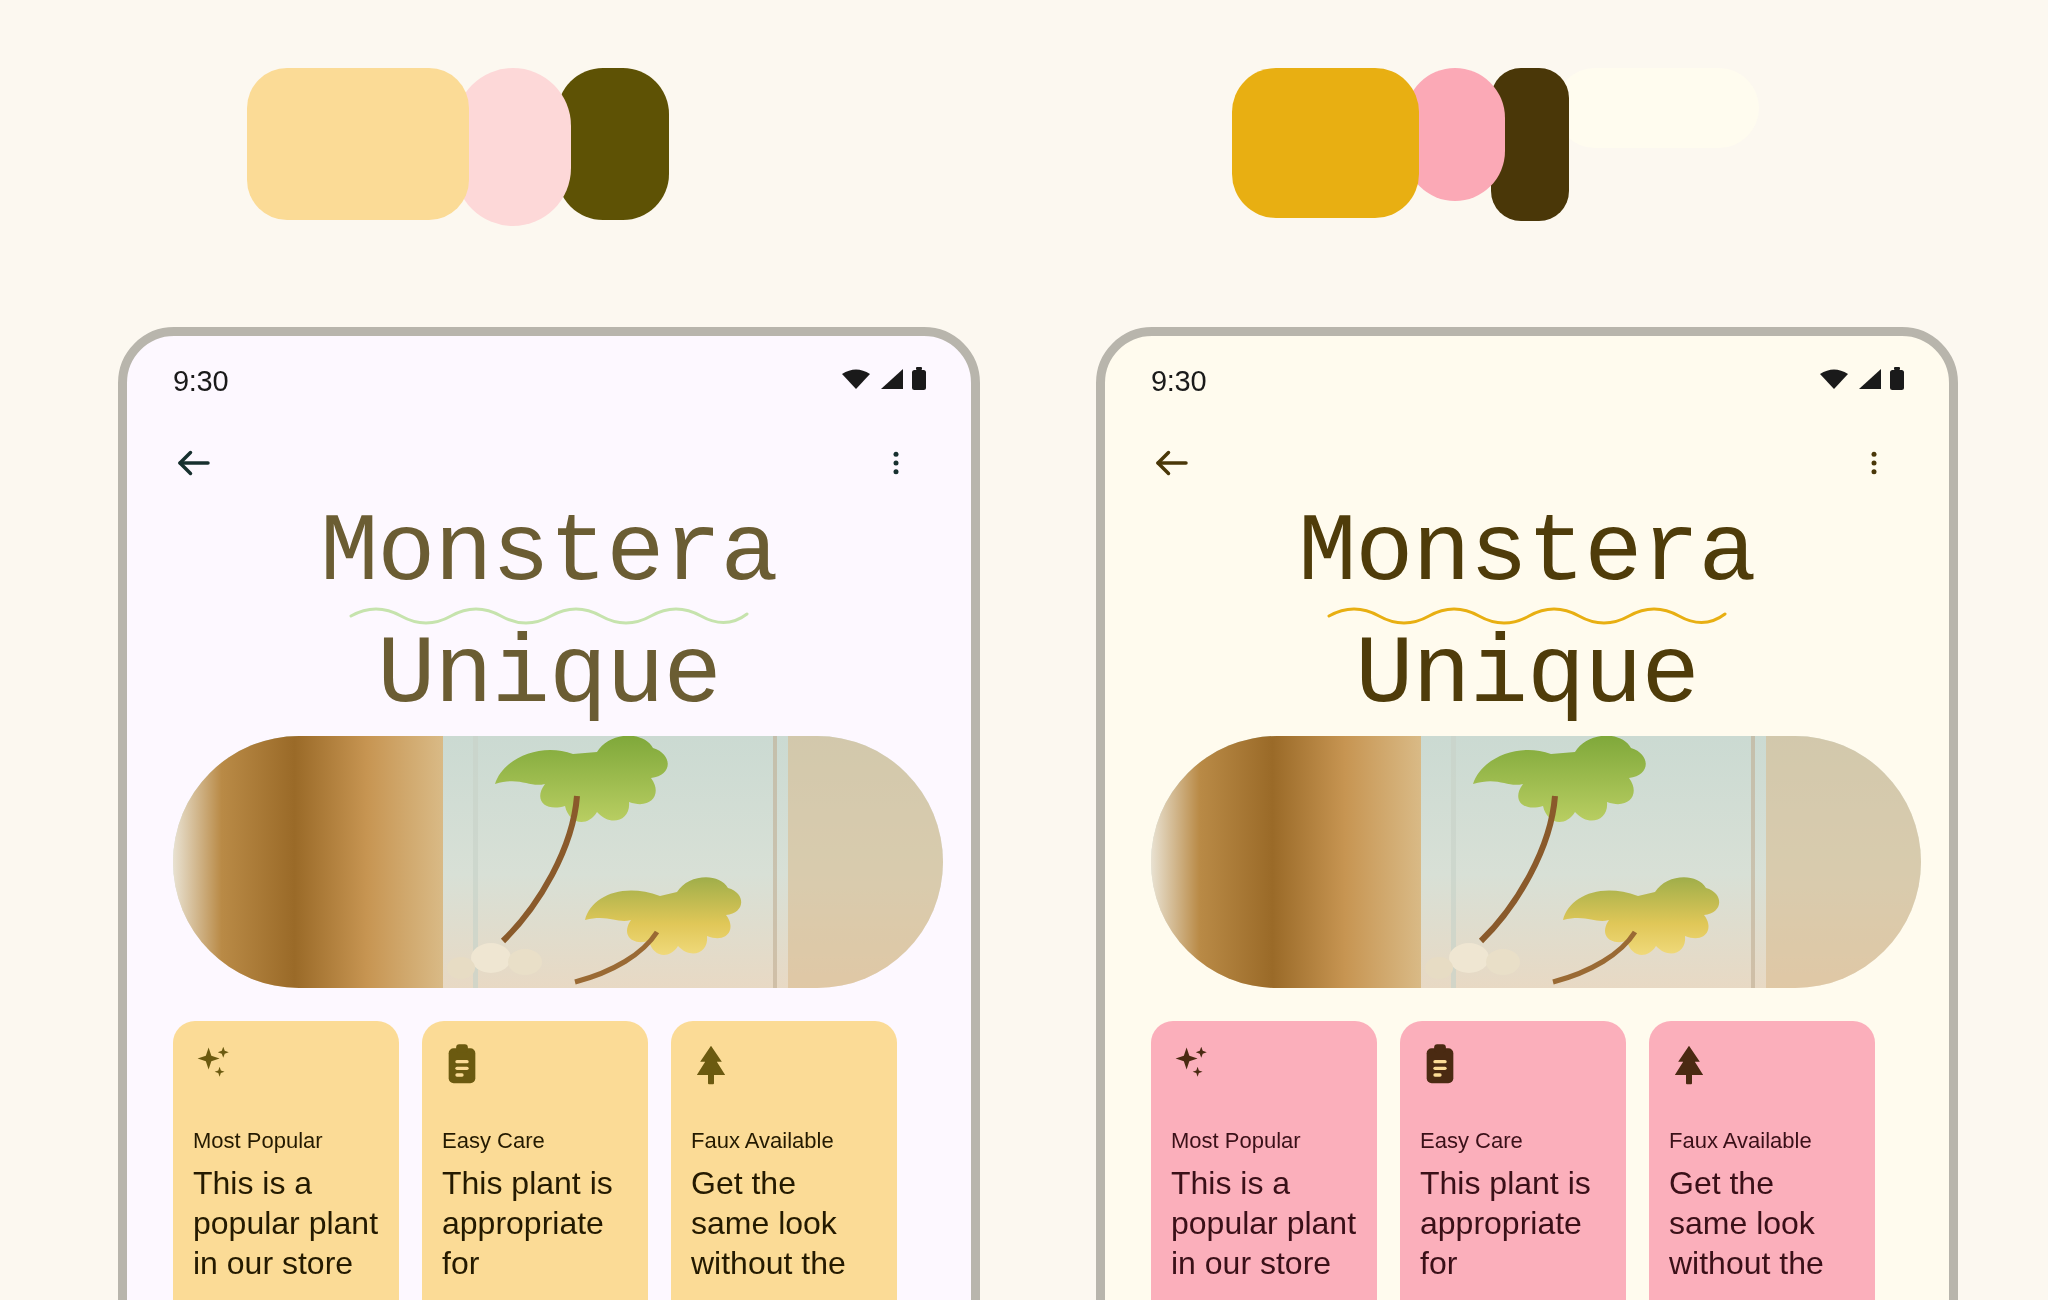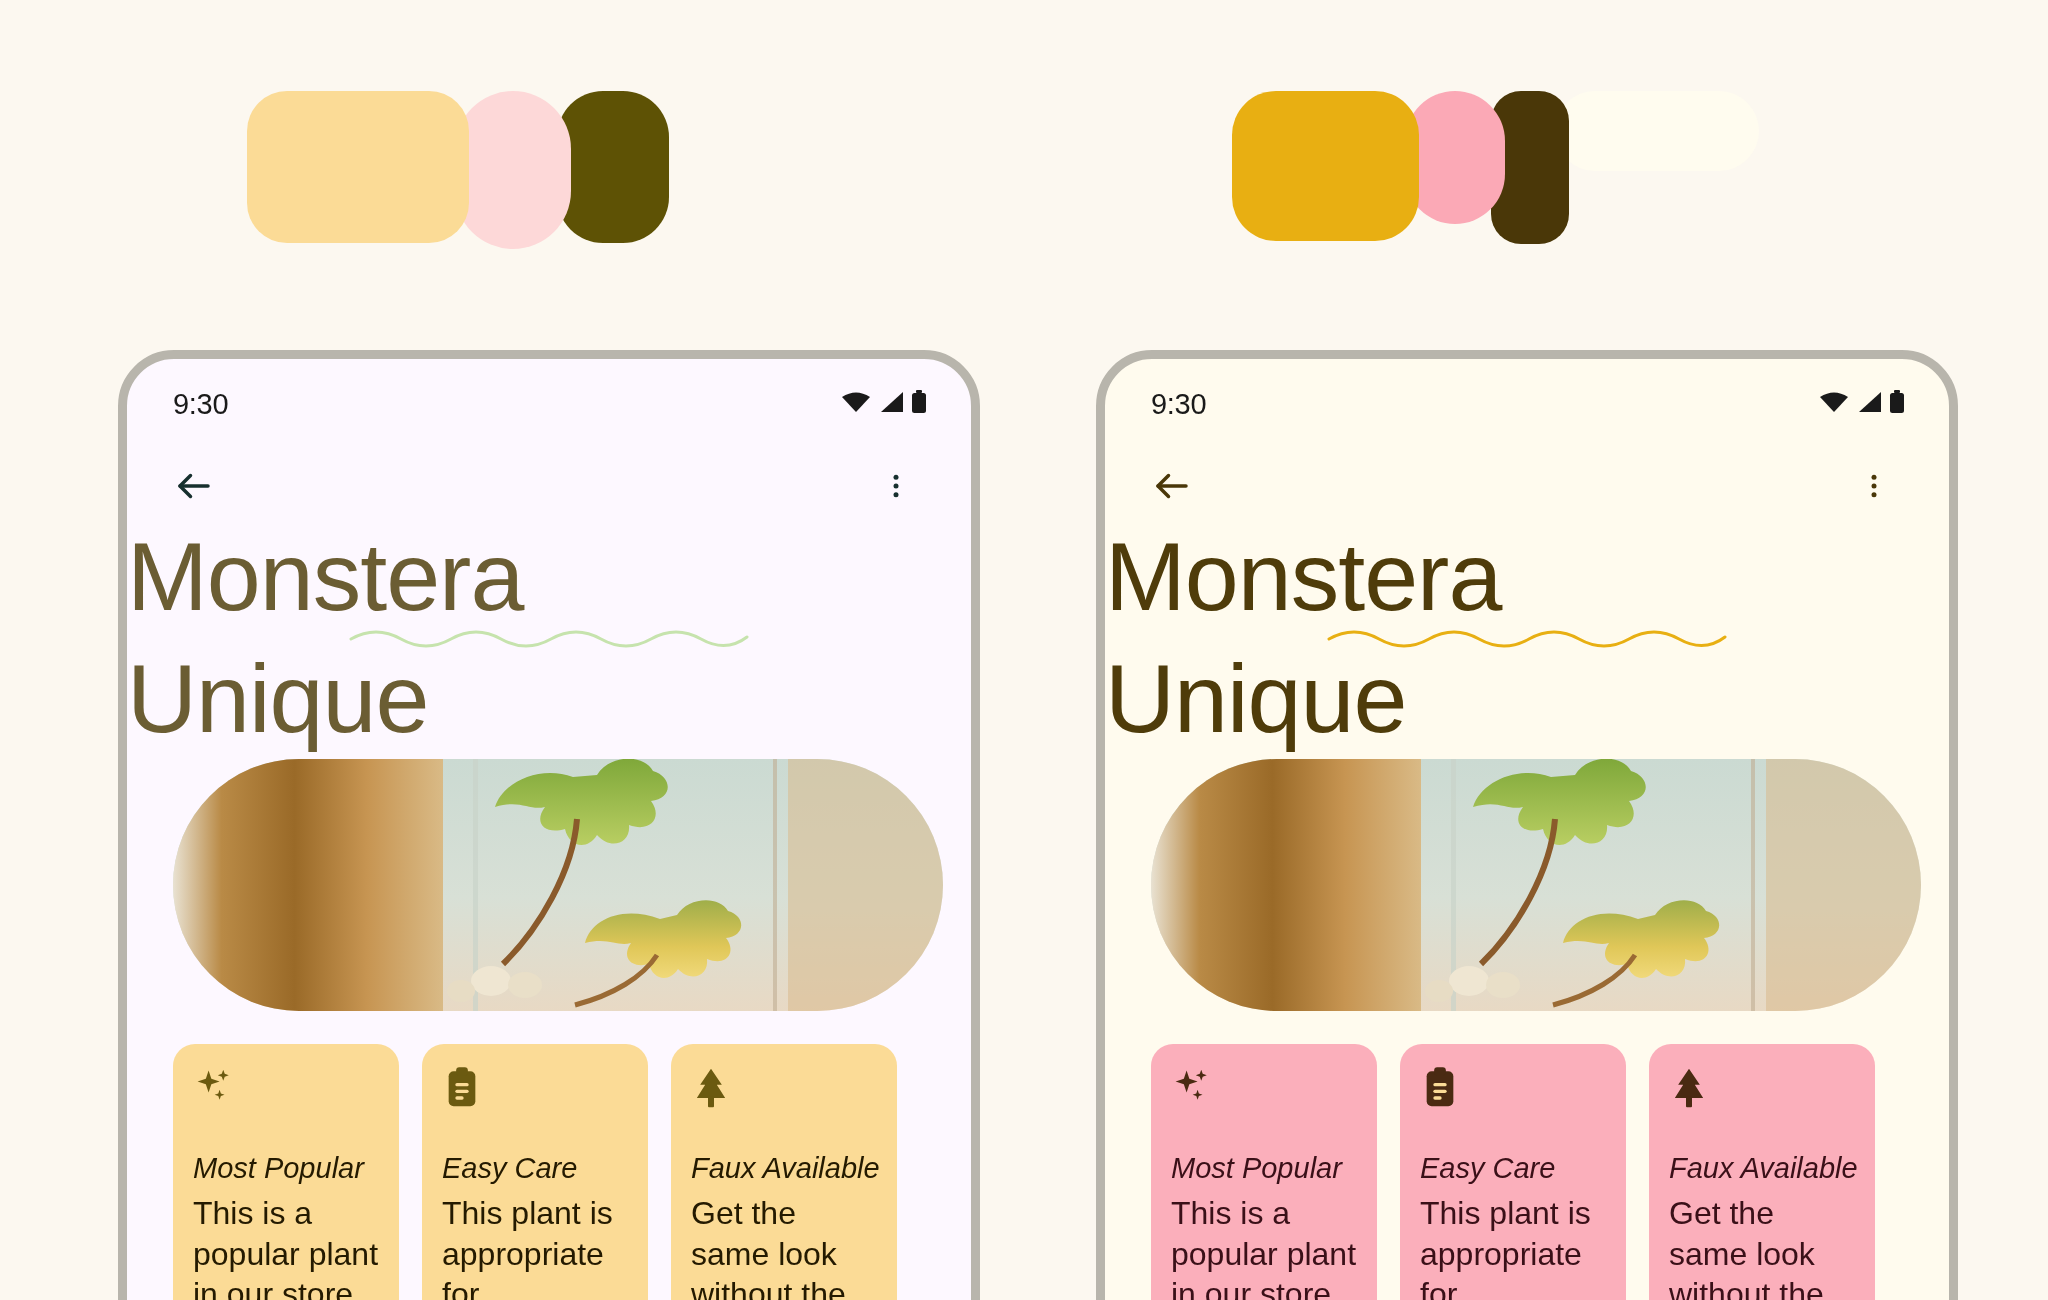--- a/index.html
+++ b/index.html
@@ -12,21 +12,20 @@
     height: 1300px;
     font-family: "Liberation Sans", sans-serif;
     overflow: hidden;
     position: relative;
   }
 
   .stage {
     position: absolute;
     inset: 0;
     background: #FCF8F0;
-    margin-top: 23px;
   }
 
   
   .palette {
     position: absolute;
     display: flex;
     align-items: flex-start;
   }
   .palette.left  { left: 247px; top: 68px; }
   .palette.right { left: 1232px; top: 68px; }
@@ -92,21 +91,22 @@
     align-items: center;
     justify-content: center;
     cursor: pointer;
   }
 
   
   .headline {
     position: absolute;
     left: 0; right: 0;
     top: 168px;
-    font-family: Liberation Sans, sans-serif;
+    text-align: center;
+    font-family: Liberation Mono, monospace;
   }
   .headline .line {
     font-size: 97px;
     line-height: 1.03;
     font-weight: 400;
     letter-spacing: -1px;
     white-space: nowrap;
   }
   .squiggle {
     display: block;
@@ -137,25 +137,24 @@
     width: 226px;
     height: 330px;
     border-radius: 22px;
     padding: 22px 20px 0 20px;
     box-sizing: border-box;
     flex: 0 0 auto;
     overflow: hidden;
   }
   .card-icon { height: 48px; margin-bottom: 38px; }
   .card-title {
-    font-size: 29px;
+    font-size: 22px;
     line-height: 1.12;
     margin-bottom: 9px;
     white-space: nowrap;
-    font-style: italic;
   }
   .card-body {
     font-size: 32px;
     line-height: 1.26;
   }
 </style>
 </head>
 <body>
 
 <div class="stage">

